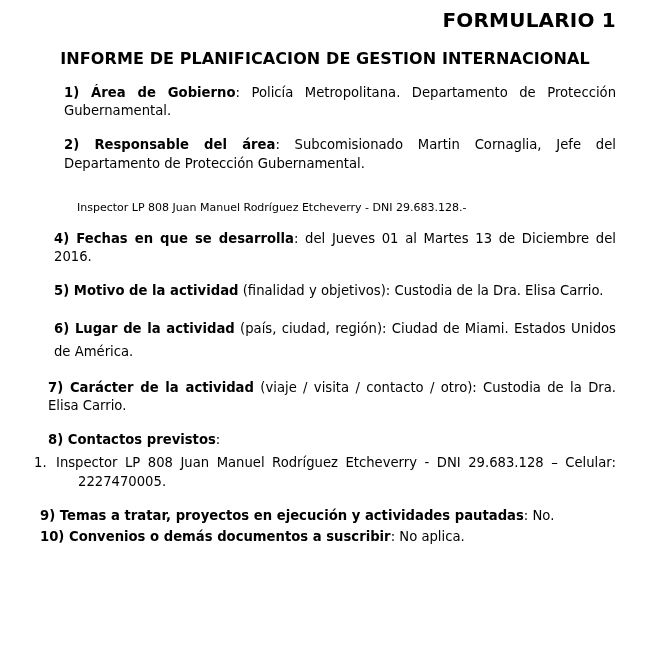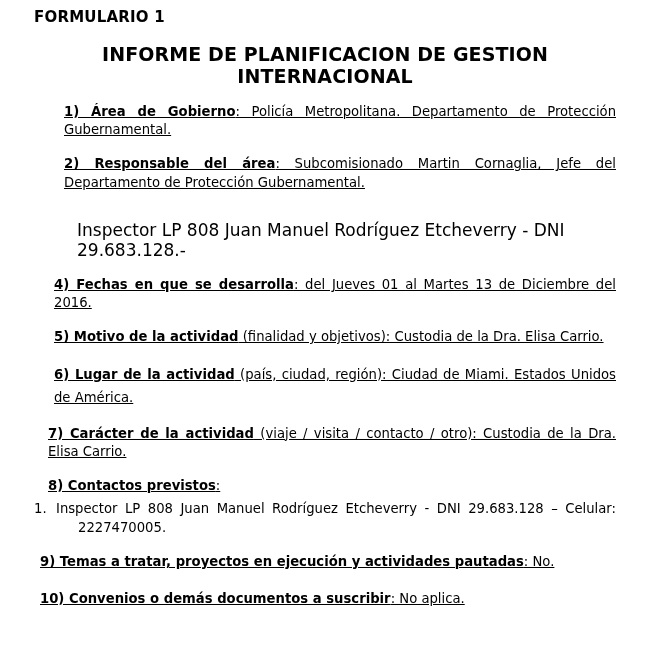--- a/index.html
+++ b/index.html
@@ -15,70 +15,69 @@
     overflow: hidden;
   }
   .page {
     width: 650px;
     height: 668px;
     position: relative;
     box-sizing: border-box;
     padding: 0 34px 0 34px;
   }
   .title {
-    text-align: left;
+    text-align: right;
     font-weight: bold;
-    font-size: 15px;
+    font-size: 20px;
     letter-spacing: 0.2px;
     margin-top: 8px;
   }
   .subtitle {
     text-align: center;
     font-weight: bold;
-    font-size: 19px;
+    font-size: 16px;
     margin-top: 17px;
     letter-spacing: 0.1px;
   }
   .item {
     font-size: 13.2px;
     line-height: 1.38;
     text-align: justify;
     margin-top: 16px;
-    text-decoration: underline;
   }
   .item .lead {
     font-weight: bold;
   }
   .indent1 { padding-left: 30px; text-indent: 0; }
   .indent1b { padding-left: 22px; }
   .ind-small { padding-left: 14px; }
   .ind-mid { padding-left: 20px; }
   .traveler {
-    font-size: 17px;
+    font-size: 11px;
     margin-top: 28px;
     padding-left: 43px;
   }
   .spaced {
     line-height: 1.75;
   }
   .numlist {
     margin-top: 5px;
     font-size: 13.2px;
     line-height: 1.4;
     padding-left: 44px;
     text-indent: -44px;
     text-align: justify;
   }
   .numlist .num {
     display: inline-block;
     width: 22px;
     text-indent: 0;
   }
   .q9 { padding-left: 6px; }
-  .q10 { margin-top: 18px; padding-left: 6px; }
+  .q10 { margin-top: 2px; padding-left: 6px; }
 </style>
 </head>
 <body>
 
 <div class="page">
 
   <div class="title">FORMULARIO 1</div>
 
   <div class="subtitle">INFORME DE PLANIFICACION DE GESTION INTERNACIONAL</div>
 

